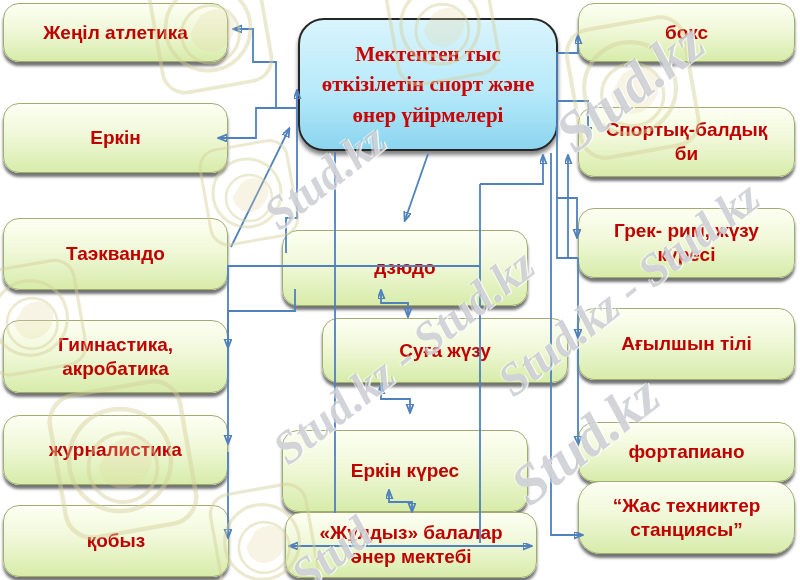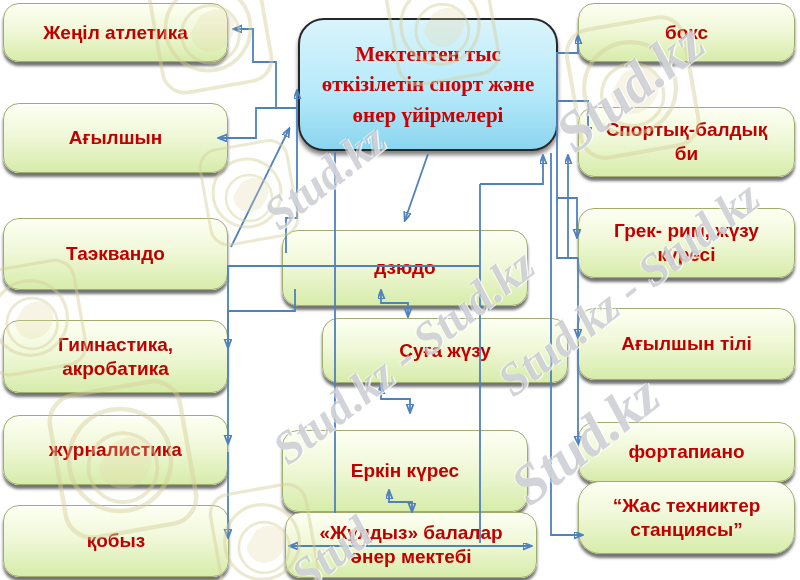--- a/index.html
+++ b/index.html
@@ -71,21 +71,21 @@
 <body>
 
 <div class="node center-node n-c">
   <span>Мектептен тыс өткізілетін спорт және өнер үйірмелері</span>
 </div>
 
 <div class="node n-l1">
     <span>Жеңіл атлетика</span>
   </div>
 <div class="node n-l2">
-    <span>Ағылшын</span>
+    <span>Еркін</span>
   </div>
 <div class="node n-l3">
     <span>Таэквандо</span>
   </div>
 <div class="node n-l4">
     <span>Гимнастика, акробатика</span>
   </div>
 <div class="node n-l5">
     <span>журналистика</span>
   </div>

